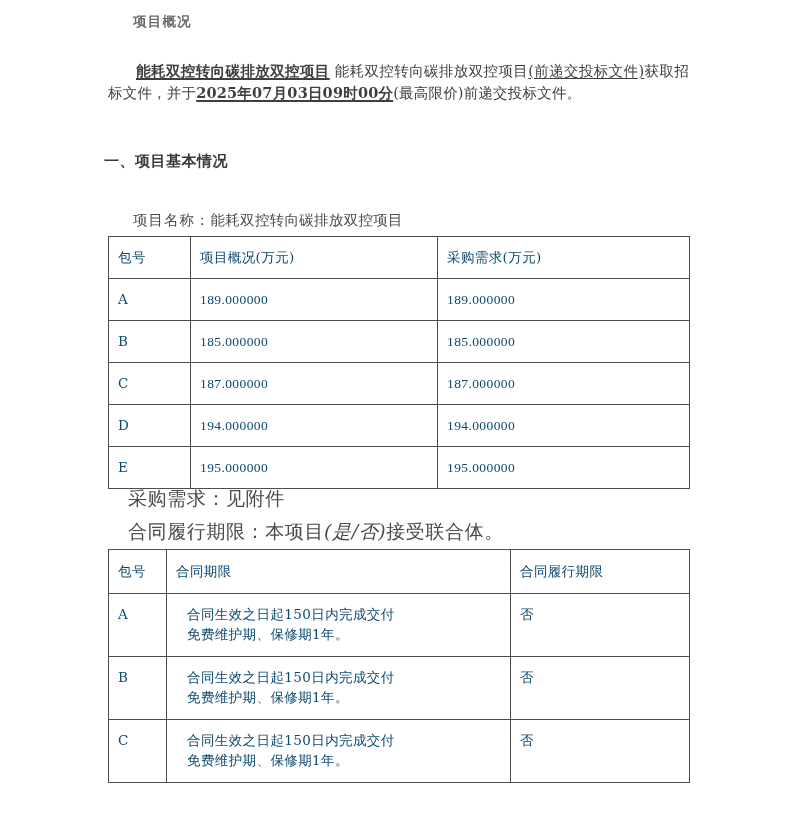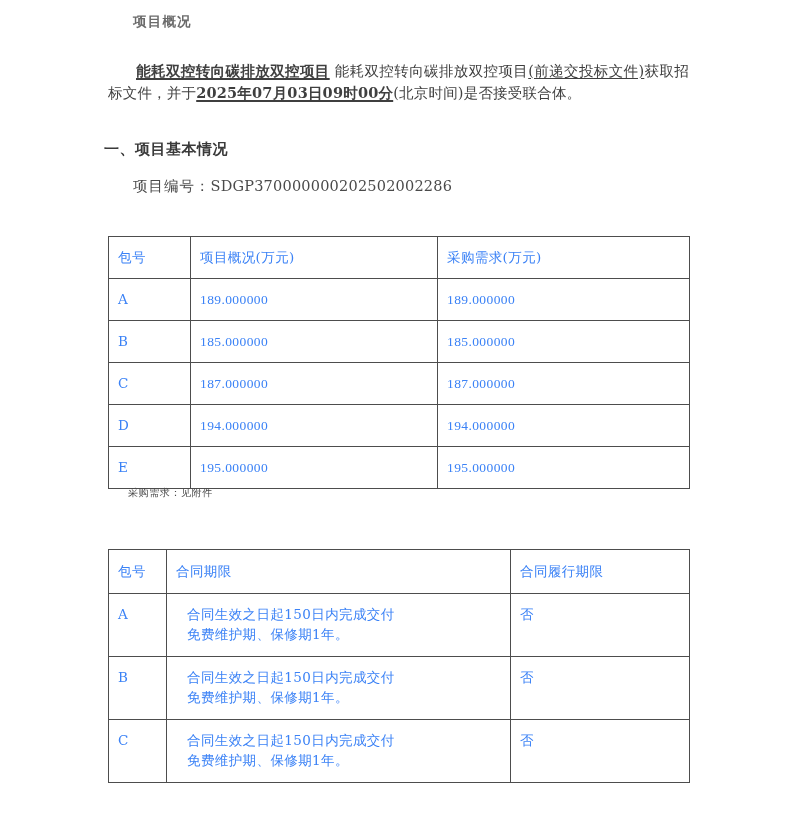--- a/index.html
+++ b/index.html
@@ -51,21 +51,21 @@
   .u-strong {
     text-decoration: underline;
     text-decoration-thickness: 2px;
     text-underline-offset: 2px;
     font-weight: 600;
   }
 
   .section-head {
     position: absolute;
     left: 104px;
-    top: 140px;
+    top: 152px;
     font-family: "DejaVu Sans", "Liberation Sans", sans-serif;
     font-size: 15px;
     font-weight: bold;
     color: #3a3a3a;
     letter-spacing: .5px;
   }
 
   .field-line {
     position: absolute;
     left: 133px;
@@ -78,35 +78,35 @@
   .field-line .value-latin {
     font-family: "DejaVu Serif", "Liberation Serif", serif;
     letter-spacing: .2px;
   }
   #field-project-no { top: 177px; }
   #field-project-name { top: 211px; }
 
   .note-line {
     position: absolute;
     left: 128px;
-    font-size: 10px;
+    font-size: 19px;
     color: #4a4a4a;
     letter-spacing: .6px;
     white-space: nowrap;
   }
   #note-procurement { top: 486px; }
   #note-contract { top: 519px; }
   .italic-slash { font-style: italic; }
 
   
   table.doc-table {
     position: absolute;
     border-collapse: collapse;
     font-size: 13.5px;
-    color: #3b82f6;
+    color: #0c4a6e;
     table-layout: fixed;
   }
   table.doc-table td, table.doc-table th {
     border: 1px solid #4d4d4d;
     text-align: left;
     vertical-align: top;
     font-weight: normal;
     padding: 11px 0 11px 9px;
     letter-spacing: .4px;
     line-height: 19px;
@@ -138,29 +138,29 @@
   .num { font-family: Liberation Serif, serif; letter-spacing: .3px; }
 </style>
 </head>
 <body>
 
 <div class="page">
 
   <div class="doc-subtitle">项目概况</div>
 
   <p class="intro-para">
-    <span class="indent"></span><span class="u-strong">能耗双控转向碳排放双控项目</span><span> 能耗双控转向碳排放双控项目</span><span class="u">(前递交投标文件)</span><span>获取招标文件，并于</span><span class="u-strong">2025年07月03日09时00分</span><span>(北京时间)是否接受联合体。</span>
+    <span class="indent"></span><span class="u-strong">能耗双控转向碳排放双控项目</span><span> 能耗双控转向碳排放双控项目</span><span class="u">(前递交投标文件)</span><span>获取招标文件，并于</span><span class="u-strong">2025年07月03日09时00分</span><span>(最高限价)前递交投标文件。</span>
   </p>
 
   <div class="section-head">一、项目基本情况</div>
 
-  <div class="field-line" id="field-project-no">
-    <span class="label">项目编号：</span><span class="value-latin">SDGP370000000202502002286</span>
+
+  <div class="field-line" id="field-project-name">
+    <span class="label">项目名称：</span><span>能耗双控转向碳排放双控项目</span>
   </div>
-
 
   <table class="doc-table" id="budget-table">
     <colgroup>
         <col class="c1">
         <col class="c2">
         <col class="c3">
       </colgroup>
     <tbody>
       <tr>
         <td>包号</td>
@@ -192,20 +192,23 @@
         <td class="num">195.000000</td>
         <td class="num">195.000000</td>
       </tr>
     </tbody>
   </table>
 
   <div class="note-line" id="note-procurement">
     <span>采购需求：</span><span>见附件</span>
   </div>
 
+  <div class="note-line" id="note-contract">
+    <span>合同履行期限：</span><span>本项目</span><span class="italic-slash">(是/否)</span><span>接受联合体。</span>
+  </div>
 
   <table class="doc-table" id="contract-table">
     <colgroup>
         <col class="c1">
         <col class="c2">
         <col class="c3">
       </colgroup>
     <tbody>
       <tr class="head">
         <td>包号</td>

